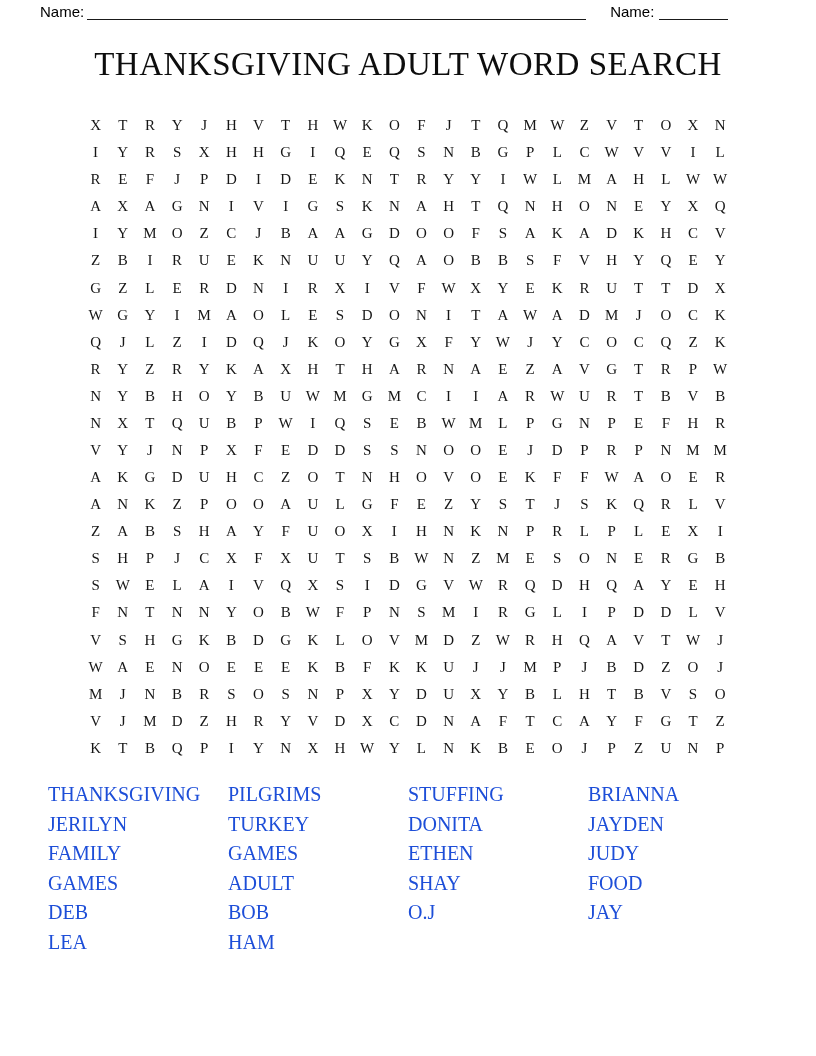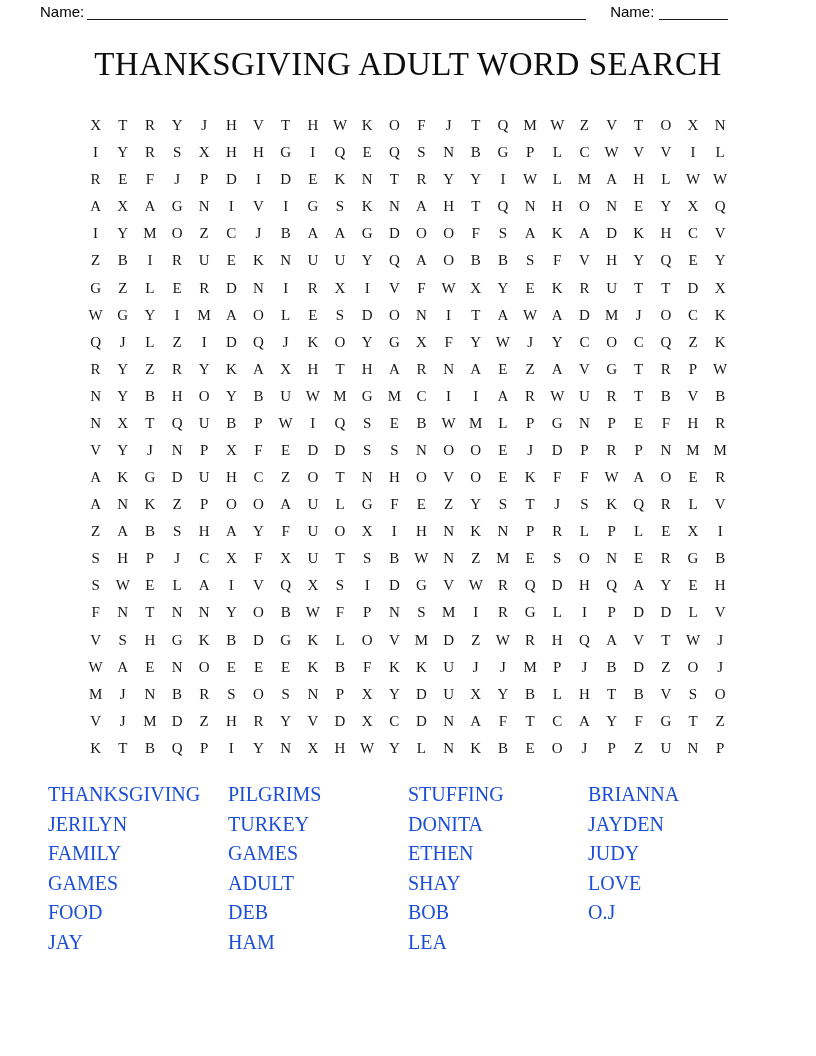--- a/index.html
+++ b/index.html
@@ -657,21 +657,20 @@
     <div class="word">TURKEY</div>
     <div class="word">DONITA</div>
     <div class="word">JAYDEN</div>
     <div class="word">FAMILY</div>
     <div class="word">GAMES</div>
     <div class="word">ETHEN</div>
     <div class="word">JUDY</div>
     <div class="word">GAMES</div>
     <div class="word">ADULT</div>
     <div class="word">SHAY</div>
-    <div class="word">LOVE</div>
     <div class="word">FOOD</div>
     <div class="word">DEB</div>
     <div class="word">BOB</div>
     <div class="word">O.J</div>
     <div class="word">JAY</div>
+    <div class="word">LEA</div>
     <div class="word">HAM</div>
-    <div class="word">LEA</div>
   </div>
 
 </body></html>

